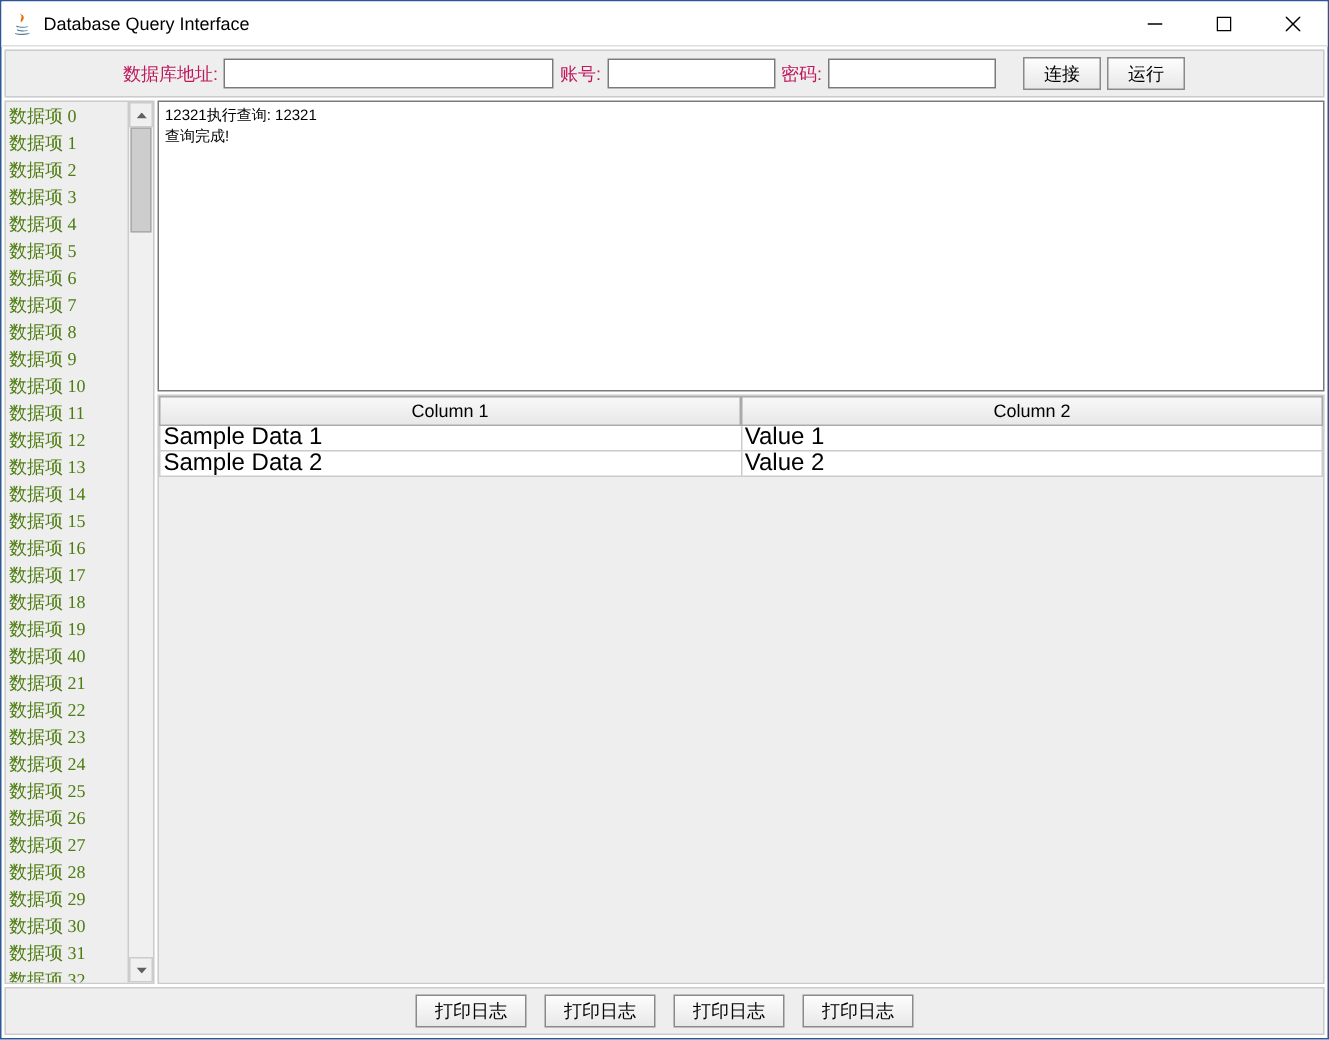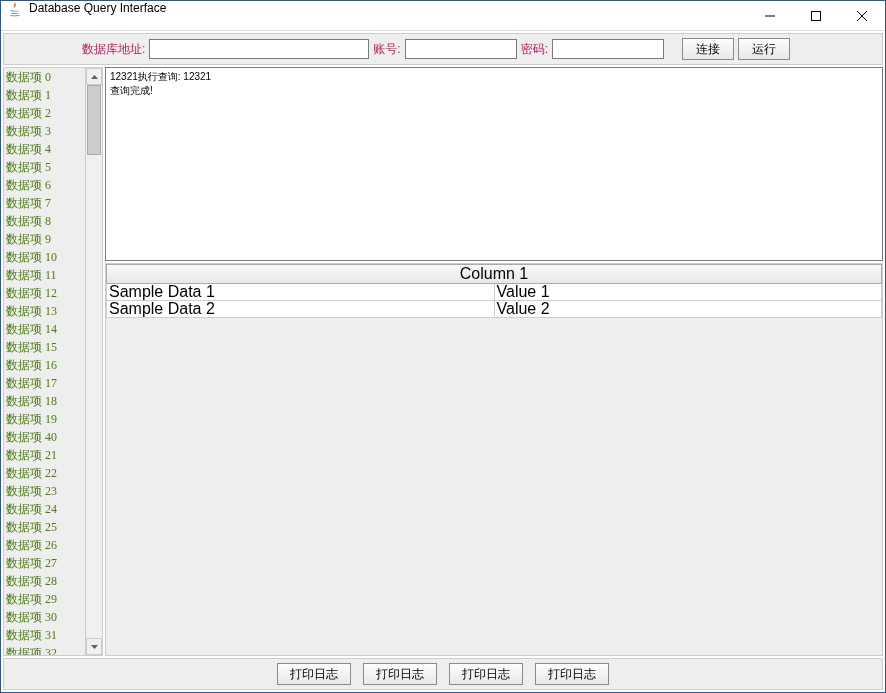--- a/index.html
+++ b/index.html
@@ -16,20 +16,21 @@
   border: 1px solid #2b5797;
   background: #fff;
   display: flex;
   flex-direction: column;
   position: relative;
 }
 .titlebar {
   height: 30px;
   background: #fff;
   display: flex;
+  align-items: center;
   padding-left: 6px;
   border-bottom: 1px solid #ddd;
 }
 .titlebar-icon {
   width: 16px;
   height: 16px;
   margin-right: 6px;
 }
 .titlebar-title {
   flex: 1;
@@ -168,21 +169,21 @@
 .thead {
   display: flex;
   height: 20px;
 }
 .th {
   flex: 1;
   border: 1px solid #aaa;
   background: linear-gradient(#f8f8f8, #e8e8e8);
   text-align: center;
   line-height: 18px;
-  font-size: 16px;
+  font-size: 12px;
 }
 .tbody {
   flex: 1;
   background: #eeeeee;
 }
 .trow {
   display: flex;
   height: 17px;
   background: #fff;
 }
@@ -309,20 +310,21 @@
         </div>
       </div>
     </div>
 
     <div class="right">
       <div class="log">12321执行查询: 12321
 查询完成!</div>
       <div class="tablewrap">
         <div class="thead" id="thead">
             <div class="th">Column 1</div>
+            <div class="th">Column 2</div>
           </div>
         <div class="tbody" id="tbody">
             <div class="trow">
               <div class="td">Sample Data 1</div>
               <div class="td">Value 1</div>
             </div>
             <div class="trow">
               <div class="td">Sample Data 2</div>
               <div class="td">Value 2</div>
             </div>

